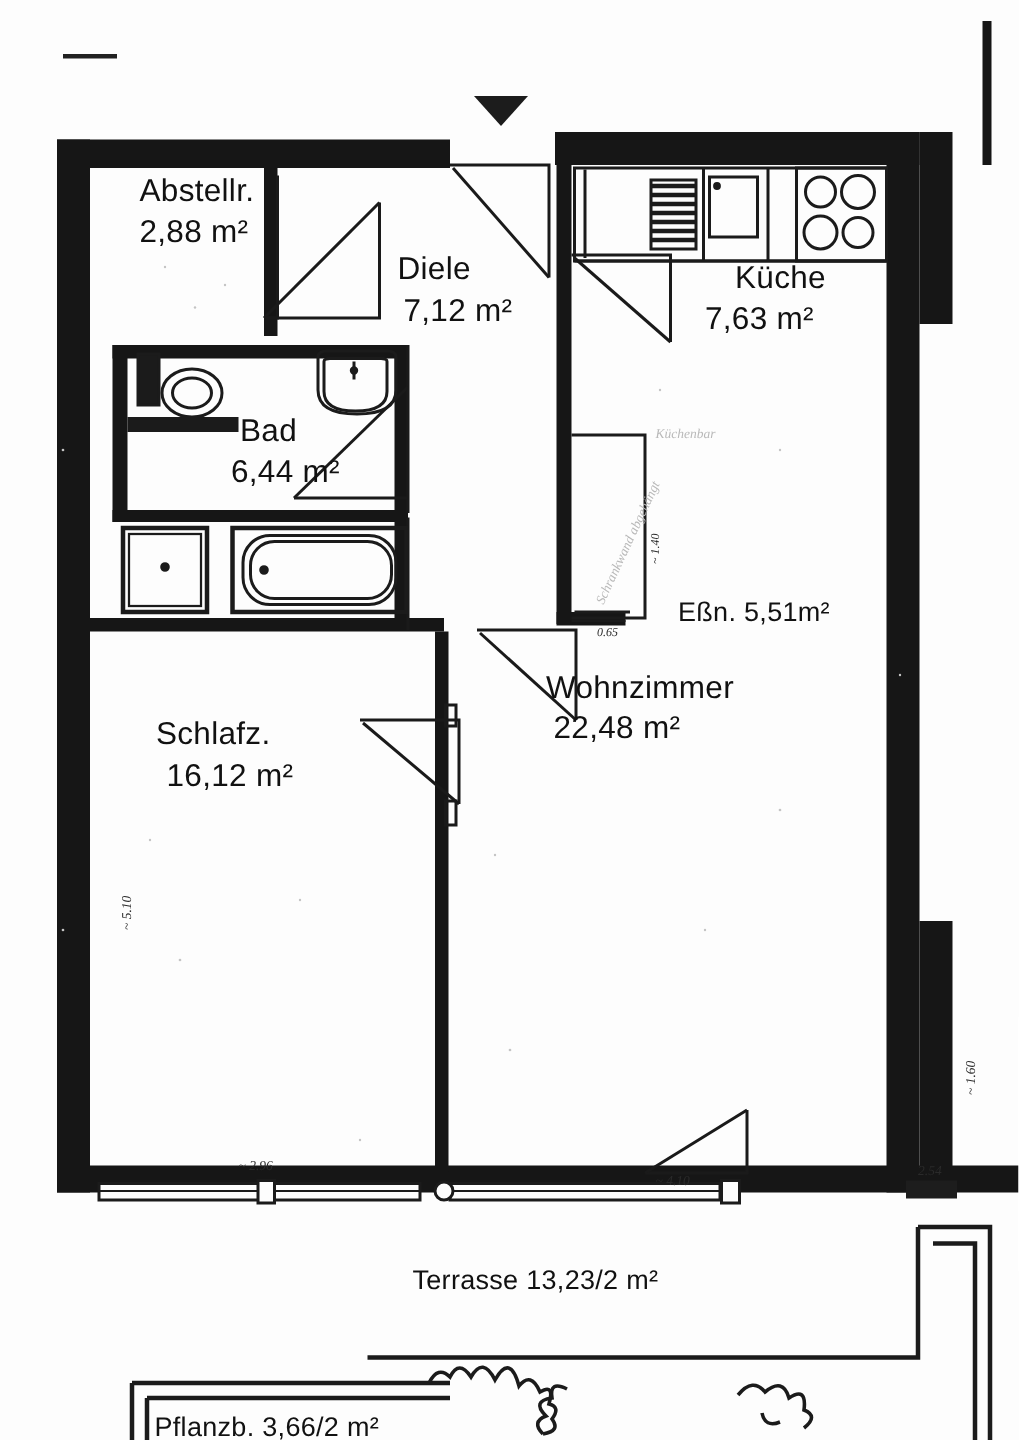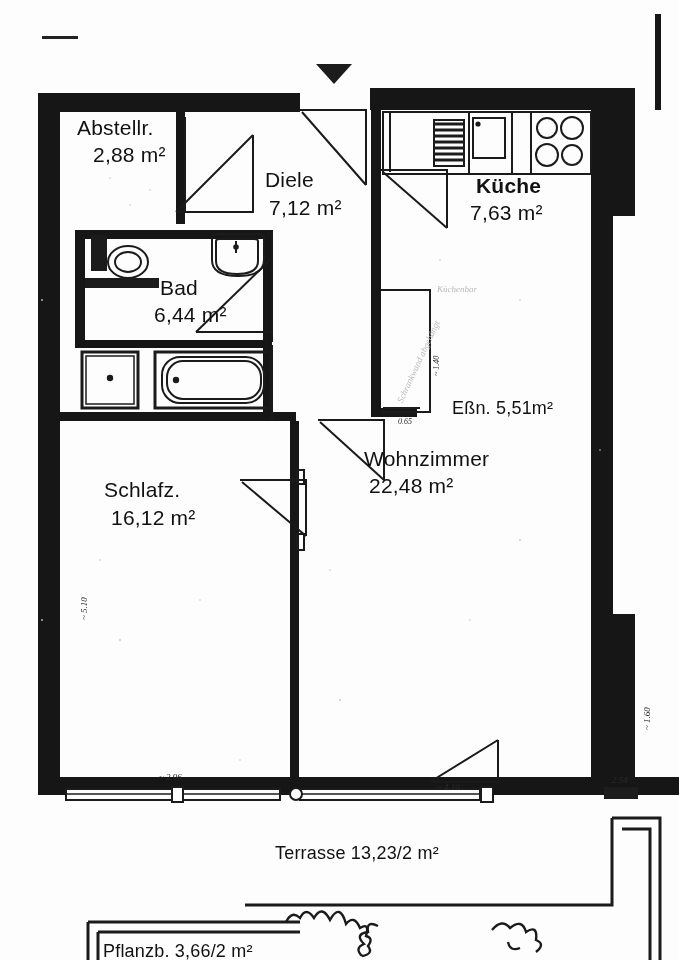--- a/index.html
+++ b/index.html
@@ -258,31 +258,31 @@
       <circle cx="240" cy="760" r="0.8"></circle>
       <circle cx="600" cy="450" r="0.8"></circle>
       <circle cx="100" cy="560" r="0.8"></circle>
       <circle cx="42" cy="300" r="0.9"></circle>
       <circle cx="42" cy="620" r="0.9"></circle>
       <circle cx="330" cy="570" r="0.8"></circle>
     </g>
   </svg>
 
   <div>
-    <span class="lbl room-name" style="left:77px;top:116px;">Abstellr.</span>
+    <span class="lbl room-name" style="left:93px;top:116px;">Abstellr.</span>
     <span class="lbl room-area" style="left:93px;top:143px;">2,88 m²</span>
   </div>
 
   <div>
     <span class="lbl room-name" style="left:265px;top:168px;">Diele</span>
     <span class="lbl room-area" style="left:259px;top:196px;margin-left:10px;">7,12 m²</span>
   </div>
 
   <div>
-    <span class="lbl room-name" style="left:476px;top:174px;font-weight:bold;">Küche</span>
+    <span class="lbl room-name" style="left:490px;top:174px;">Küche</span>
     <span class="lbl room-area" style="left:470px;top:201px;">7,63 m²</span>
   </div>
 
   <div>
     <span class="lbl room-name" style="left:160px;top:276px;">Bad</span>
     <span class="lbl room-area" style="left:154px;top:303px;">6,44 m²</span>
   </div>
 
   <div>
     <span class="lbl room-name" style="left:104px;top:478px;">Schlafz.</span>

